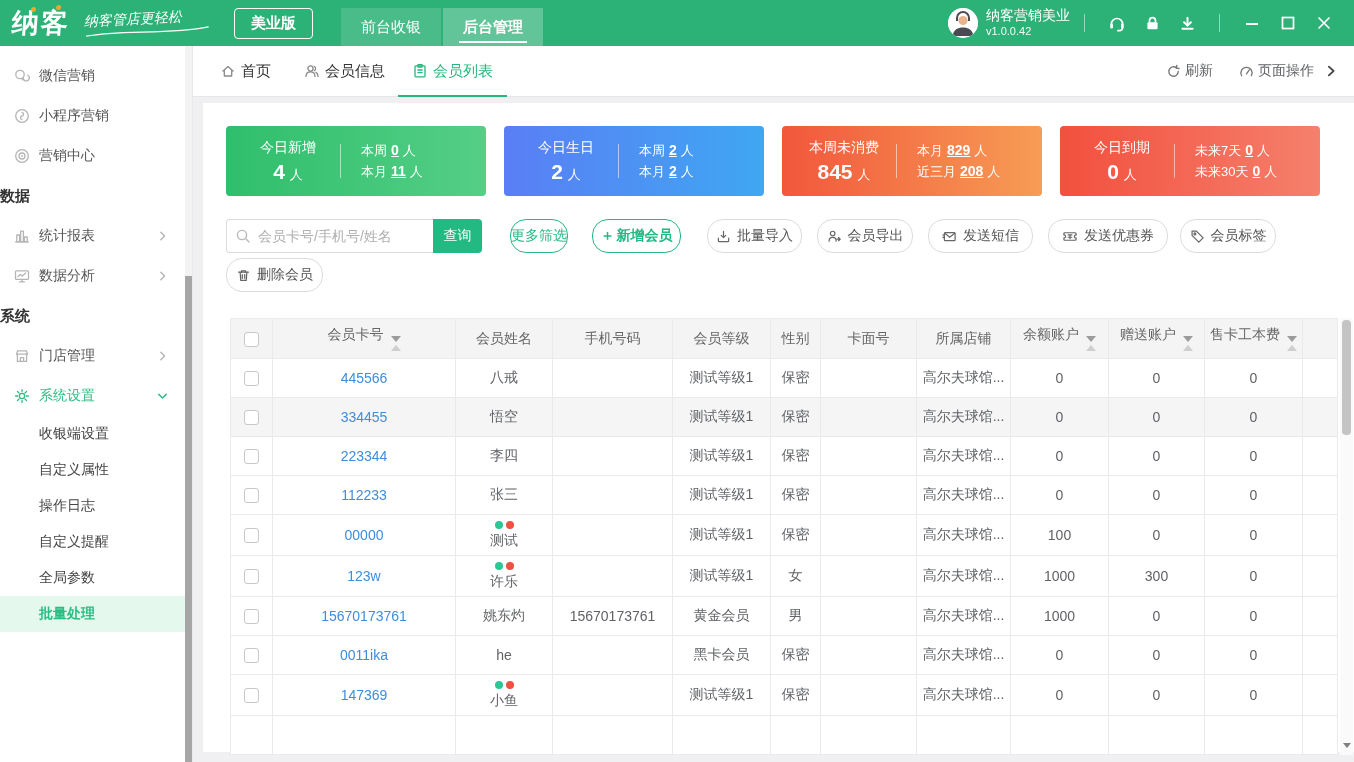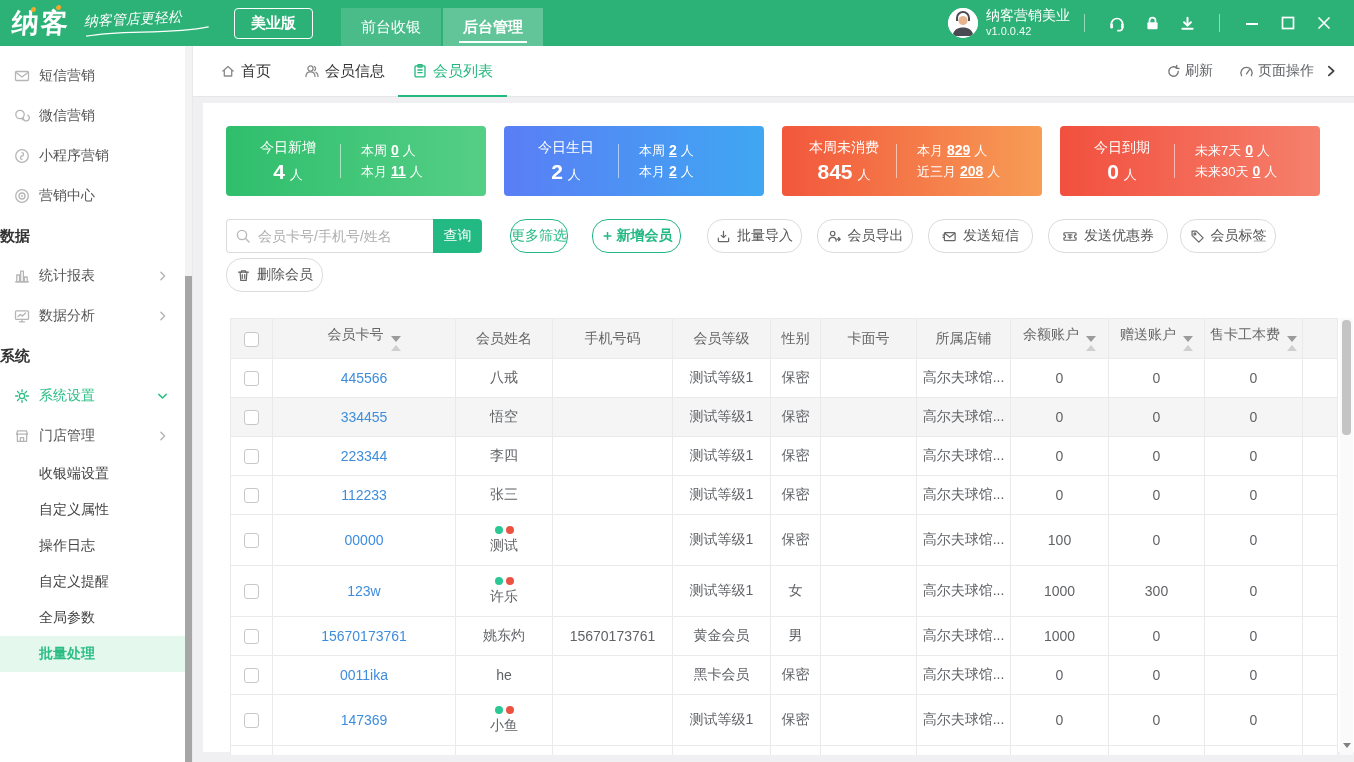--- a/index.html
+++ b/index.html
@@ -87,21 +87,21 @@
   .w-cpn  { width:120px; margin-left:15px; }
   .w-tag  { width:96px; margin-left:12px; }
   .delete-btn { position:absolute; left:23px; top:155px; width:97px; }
 
   
   .table-wrap { position:absolute; left:27px; top:215px; width:1108px; height:437px; overflow:hidden; font-size:14px; color:#606266; }
   table { border-collapse:collapse; table-layout:fixed; width:1108px; }
   th,td { border:1px solid #EAEAEA; text-align:center; overflow:hidden; white-space:nowrap; }
   thead th { background:#F4F4F4; font-weight:normal; color:#666; height:40px; }
   tbody td { height:39px; background:#fff; }
-  tr.tall td { height:51px; }
+  tr.tall td { height:41px; }
   tr.hl td { background:#F5F5F5; }
   .card-link { color:#3E8DDD; text-decoration:none; cursor:pointer; }
   .dots { display:flex; justify-content:center; gap:3px; margin-bottom:3px; }
   .dot { width:8px; height:8px; border-radius:50%; }
   .cb { display:inline-block; width:15px; height:15px; border:1px solid #C8C8C8; border-radius:3px; background:#fff; vertical-align:middle; cursor:pointer; }
   .sort { display:inline-flex; flex-direction:column; align-items:center; gap:3px; margin-left:7px; vertical-align:-3px; cursor:pointer; }
   .tri-d { width:0; height:0; border-left:5px solid transparent; border-right:5px solid transparent; border-top:6px solid #9B9B9B; }
   .tri-u { width:0; height:0; border-left:5px solid transparent; border-right:5px solid transparent; border-bottom:6px solid #CFCFCF; }
 
   
@@ -180,27 +180,20 @@
           <path d="M2 2 L12 12 M12 2 L2 12" stroke="#fff" stroke-width="1.7" stroke-linecap="round"></path>
         </svg>
     </div>
   </div>
 </div>
 
 <div class="sidebar" id="sidebar">
   <div class="sb-scrollbar">
     <div class="sb-thumb"></div>
   </div>
-<div class="sb-item">
-      <svg width="16" height="16" viewBox="0 0 16 16" fill="none" stroke="currentColor" stroke-width="1.3" stroke-linecap="round" stroke-linejoin="round">
-        <rect x="1.5" y="3.5" width="13" height="9" rx="1"></rect>
-        <path d="M2 4.5 L8 9 L14 4.5"></path>
-      </svg>
-      <span>短信营销</span>
-    </div>
     <div class="sb-item">
       <svg width="16" height="16" viewBox="0 0 16 16" fill="none" stroke="currentColor" stroke-width="1.3" stroke-linecap="round" stroke-linejoin="round">
         <circle cx="6" cy="6.5" r="4.2"></circle>
         <path d="M9.3 9.8 a3 3 0 1 0 4.4-2.6 M9.3 9.8 l-1 2"></path>
       </svg>
       <span>微信营销</span>
     </div>
     <div class="sb-item">
       <svg width="16" height="16" viewBox="0 0 16 16" fill="none" stroke="currentColor" stroke-width="1.3" stroke-linecap="round" stroke-linejoin="round">
         <circle cx="8" cy="8" r="6.3"></circle>
@@ -242,43 +235,43 @@
       <span>数据分析</span>
       <span class="sb-arrow">
         <svg width="13" height="13" viewBox="0 0 16 16" fill="none" stroke="currentColor" stroke-width="1.8" stroke-linecap="round" stroke-linejoin="round">
           <path d="M6 3.5 L10.5 8 L6 12.5"></path>
         </svg>
       </span>
     </div>
     <div class="sb-section">
       <span>系统</span>
     </div>
-    <div class="sb-item parent-active">
-      <svg width="16" height="16" viewBox="0 0 16 16" fill="none" stroke="currentColor" stroke-width="1.3" stroke-linecap="round" stroke-linejoin="round">
-        <circle cx="8" cy="8" r="2.6"></circle>
-        <path d="M8 1.6 v2.1 M8 12.3 v2.1 M1.6 8 h2.1 M12.3 8 h2.1 M3.5 3.5 l1.5 1.5 M11 11 l1.5 1.5 M12.5 3.5 L11 5 M5 11 l-1.5 1.5"></path>
-      </svg>
-      <span>系统设置</span>
-      <span class="sb-arrow">
-        <svg width="13" height="13" viewBox="0 0 16 16" fill="none" stroke="currentColor" stroke-width="1.8" stroke-linecap="round" stroke-linejoin="round">
-          <path d="M3.5 6 L8 10.5 L12.5 6"></path>
-        </svg>
-      </span>
-    </div>
     <div class="sb-item">
       <svg width="16" height="16" viewBox="0 0 16 16" fill="none" stroke="currentColor" stroke-width="1.3" stroke-linecap="round" stroke-linejoin="round">
         <path d="M2.6 6.2 L3.6 2.8 h8.8 l1 3.4"></path>
         <path d="M2.6 6.2 h10.8"></path>
         <path d="M3.4 6.2 V13.4 h9.2 V6.2"></path>
         <path d="M6.4 13.4 V9.6 h3.2 v3.8"></path>
       </svg>
       <span>门店管理</span>
       <span class="sb-arrow">
         <svg width="13" height="13" viewBox="0 0 16 16" fill="none" stroke="currentColor" stroke-width="1.8" stroke-linecap="round" stroke-linejoin="round">
           <path d="M6 3.5 L10.5 8 L6 12.5"></path>
+        </svg>
+      </span>
+    </div>
+    <div class="sb-item parent-active">
+      <svg width="16" height="16" viewBox="0 0 16 16" fill="none" stroke="currentColor" stroke-width="1.3" stroke-linecap="round" stroke-linejoin="round">
+        <circle cx="8" cy="8" r="2.6"></circle>
+        <path d="M8 1.6 v2.1 M8 12.3 v2.1 M1.6 8 h2.1 M12.3 8 h2.1 M3.5 3.5 l1.5 1.5 M11 11 l1.5 1.5 M12.5 3.5 L11 5 M5 11 l-1.5 1.5"></path>
+      </svg>
+      <span>系统设置</span>
+      <span class="sb-arrow">
+        <svg width="13" height="13" viewBox="0 0 16 16" fill="none" stroke="currentColor" stroke-width="1.8" stroke-linecap="round" stroke-linejoin="round">
+          <path d="M3.5 6 L8 10.5 L12.5 6"></path>
         </svg>
       </span>
     </div>
     <div class="sb-sub">
       <span>收银端设置</span>
     </div>
     <div class="sb-sub">
       <span>自定义属性</span>
     </div>
     <div class="sb-sub">

